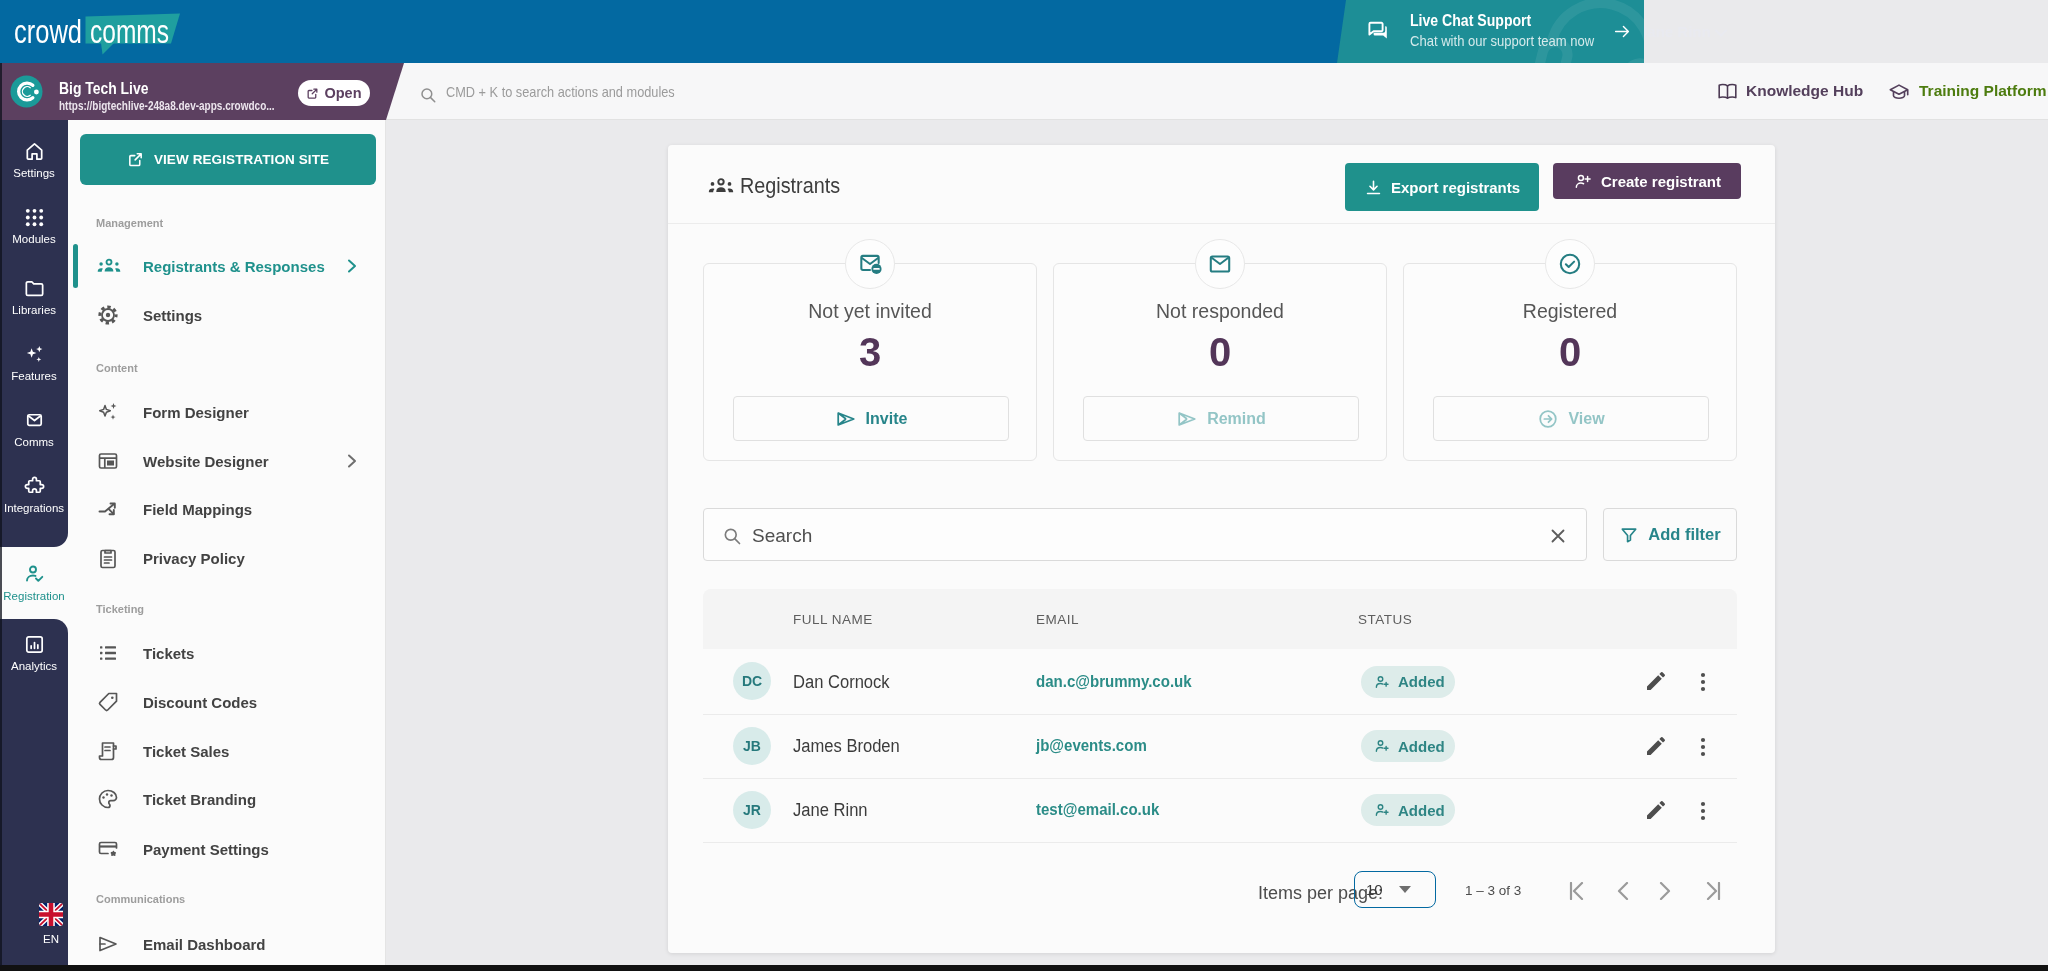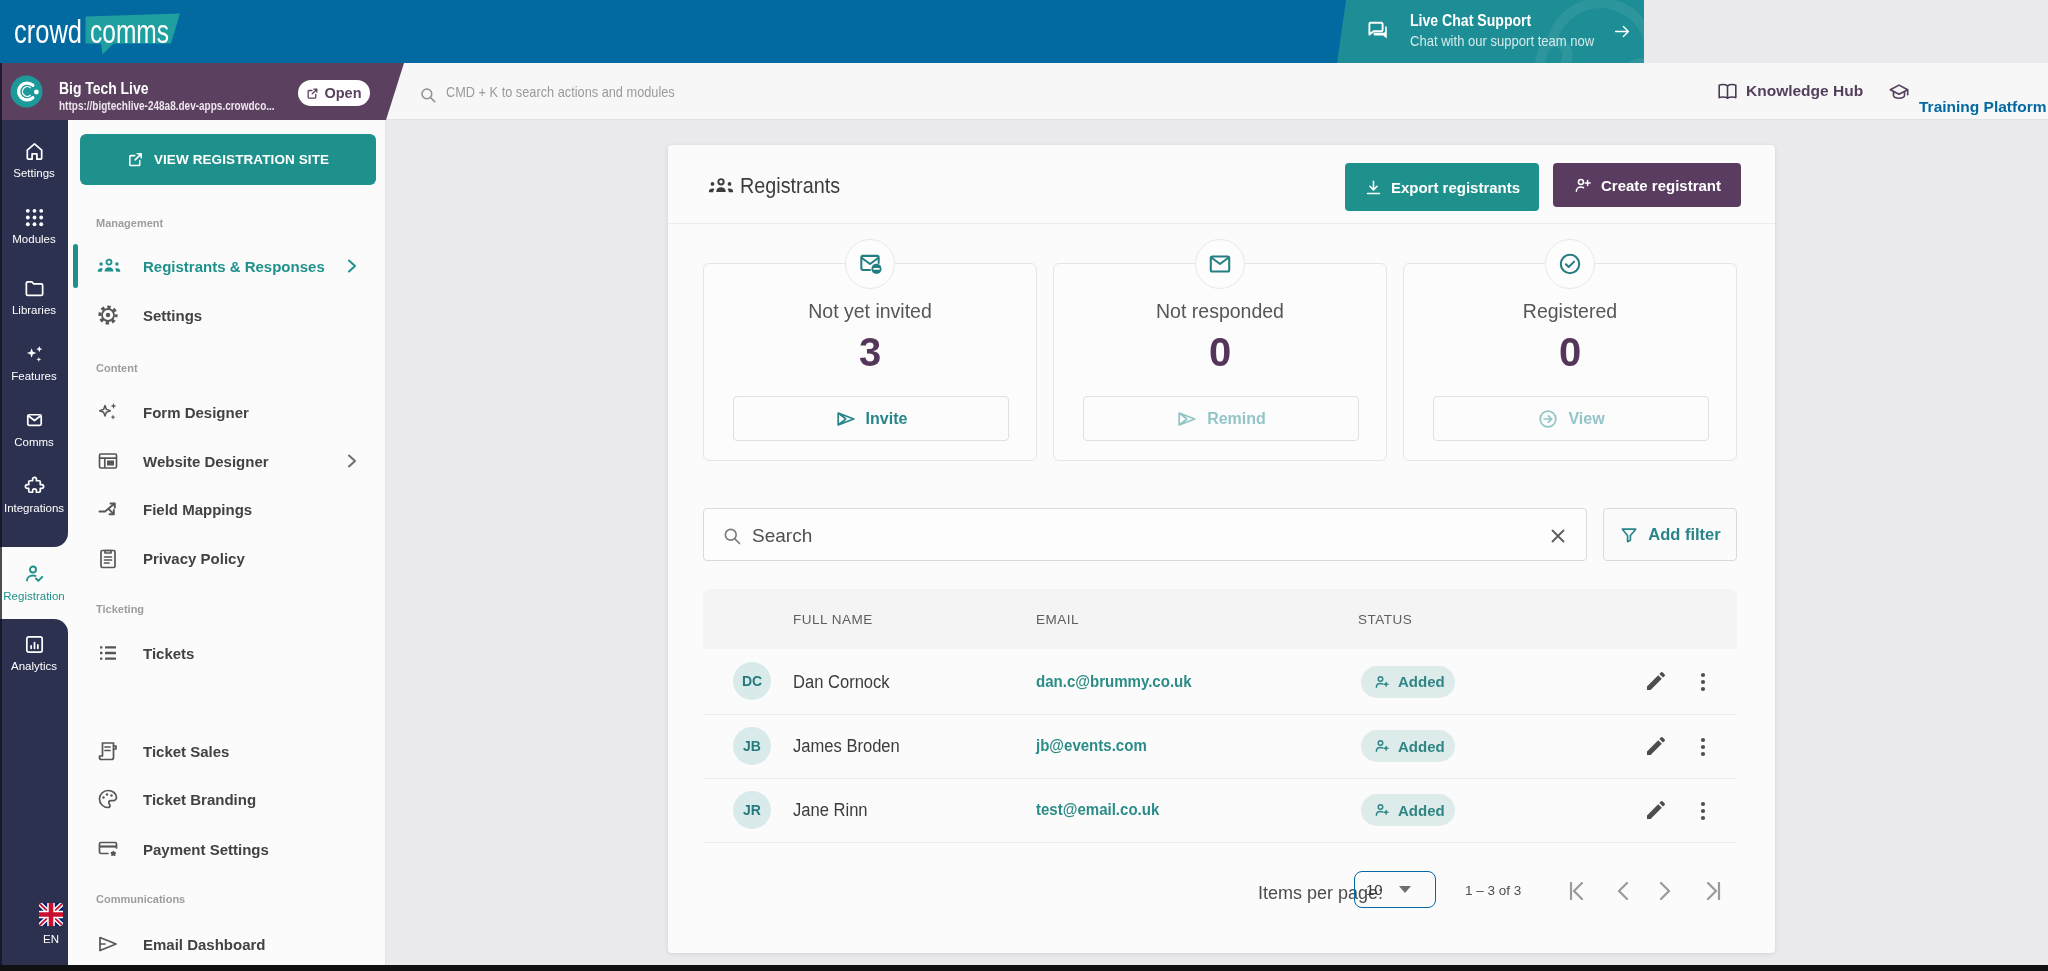--- a/index.html
+++ b/index.html
@@ -114,21 +114,21 @@
     <path d="M12 5.5C10.5 4.3 8.5 4 6.5 4c-1.5 0-3 .3-4 .8V19c1-.5 2.5-.8 4-.8 2 0 4 .3 5.5 1.5 1.5-1.2 3.5-1.5 5.5-1.5 1.5 0 3 .3 4 .8V4.8c-1-.5-2.5-.8-4-.8-2 0-4 .3-5.5 1.5z"></path>
     <path d="M12 5.5V19.7"></path>
   </svg>
   <div class="abs" style="left:1746px;top:19px;font-size:15.5px;font-weight:bold;color:#54405c;white-space:nowrap;">Knowledge Hub</div>
 
   <svg class="abs" style="left:1888px;top:18px;" width="22" height="22" viewBox="0 0 24 24" fill="none" stroke="#54405c" stroke-width="1.8" stroke-linejoin="round">
     <path d="M12 4.5L2.5 9.5l9.5 5 9.5-5z"></path>
     <path d="M6 11.8v4.4c0 1.3 2.7 2.6 6 2.6s6-1.3 6-2.6v-4.4" stroke-linecap="round"></path>
     <path d="M21.5 10.5v4.5" stroke-linecap="round"></path>
   </svg>
-  <div class="abs" style="left:1919px;top:19px;font-size:15.5px;font-weight:bold;color:#0369a1;white-space:nowrap;margin-top:16px;">Training Platform</div>
+  <div class="abs" style="left:1919px;top:19px;font-size:15.5px;font-weight:bold;color:#4d7c0f;white-space:nowrap;">Training Platform</div>
 
   <div id="purplepanel">
     <svg class="abs" style="left:10px;top:12px;" width="33" height="33" viewBox="0 0 34 34">
       <circle cx="17" cy="17" r="16.5" fill="#1b9a99"></circle>
       <path d="M23.5 10.6 A8.7 8.7 0 1 0 23.5 23.4" fill="none" stroke="#fff" stroke-width="3.4" stroke-linecap="round"></path>
       <path d="M20.9 13.1 A5 5 0 1 0 20.9 20.9" fill="none" stroke="#fff" stroke-width="1.3" stroke-linecap="round"></path>
       <circle cx="27.2" cy="17.5" r="2.5" fill="#fff"></circle>
     </svg>
     <div class="abs" style="left:59px;top:17px;font-size:16px;font-weight:bold;color:#fff;transform:scaleX(.87);transform-origin:0 0;white-space:nowrap;">Big Tech Live</div>
     <div class="abs" style="left:59px;top:36px;font-size:12.5px;font-weight:bold;color:#ece5ed;transform:scaleX(.8);transform-origin:0 0;white-space:nowrap;">https://bigtechlive-248a8.dev-apps.crowdco...</div>
@@ -306,20 +306,27 @@
     <svg class="ico" width="24" height="24" viewBox="0 0 24 24" fill="#565656">
       <rect x="4" y="5.2" width="2.4" height="2.4" rx="0.5"></rect>
         <rect x="9" y="5.2" width="11" height="2.4" rx="0.5"></rect>
       <rect x="4" y="10.8" width="2.4" height="2.4" rx="0.5"></rect>
         <rect x="9" y="10.8" width="11" height="2.4" rx="0.5"></rect>
       <rect x="4" y="16.4" width="2.4" height="2.4" rx="0.5"></rect>
         <rect x="9" y="16.4" width="11" height="2.4" rx="0.5"></rect>
     </svg>
     <div class="txt">Tickets</div>
   </div>
+  <div class="mi" style="top:562px;">
+    <svg class="ico" width="24" height="24" viewBox="0 0 24 24" fill="none" stroke="#565656" stroke-width="1.7" stroke-linejoin="round">
+      <path d="M12.8 3.5H20.5v7.7l-8.8 8.8a1.5 1.5 0 01-2.1 0l-5.6-5.6a1.5 1.5 0 010-2.1z"></path>
+      <circle cx="16.3" cy="7.7" r="1.3" fill="#565656" stroke="none"></circle>
+    </svg>
+    <div class="txt">Discount Codes</div>
+  </div>
   <div class="mi" style="top:611px;">
     <svg class="ico" width="24" height="24" viewBox="0 0 24 24" fill="none" stroke="#565656" stroke-width="1.7" stroke-linejoin="round">
       <path d="M6.5 4h11v14.5a2 2 0 01-2 2H5.5a2 2 0 01-2-2V17h3z"></path>
       <path d="M17.5 7h2.5v3h-2.5" stroke-linecap="round"></path>
       <path d="M9 8h5M9 11.5h5" stroke-linecap="round"></path>
     </svg>
     <div class="txt">Ticket Sales</div>
   </div>
   <div class="mi" style="top:659px;">
     <svg class="ico" width="24" height="24" viewBox="0 0 24 24" fill="none" stroke="#565656" stroke-width="1.7">
@@ -359,21 +366,21 @@
       <circle cx="19.3" cy="10.2" r="1.6"></circle>
       <path d="M22.4 16.8c0-1.6-1.4-2.7-3.1-2.7-.6 0-1.2.1-1.7.4.7.8 1.1 1.7 1.1 2.6v.2h3.7z"></path>
     </svg>
     <div class="abs" style="left:72px;top:28px;font-size:22px;color:#3d3d3d;transform:scaleX(.9);transform-origin:0 0;">Registrants</div>
     <div class="abs" style="left:677px;top:18px;width:194px;height:48px;background:#1f918c;border-radius:4px;display:flex;align-items:center;justify-content:center;gap:8px;">
       <svg width="19" height="19" viewBox="0 0 24 24" fill="none" stroke="#fff" stroke-width="2" stroke-linecap="round" stroke-linejoin="round">
         <path d="M12 4v10M7.5 10.5L12 15l4.5-4.5M4.5 19.5h15"></path>
       </svg>
       <span style="font-size:15px;font-weight:bold;color:#fff;white-space:nowrap;">Export registrants</span>
     </div>
-    <div class="abs" style="left:885px;top:18px;width:188px;height:44px;background:#593c5f;border-radius:4px;display:flex;align-items:center;justify-content:center;gap:8px;">
+    <div class="abs" style="left:885px;top:18px;width:188px;height:36px;background:#593c5f;border-radius:4px;display:flex;align-items:center;justify-content:center;gap:8px;">
       <svg width="20" height="20" viewBox="0 0 24 24" fill="none" stroke="#fff" stroke-width="1.8" stroke-linecap="round">
         <circle cx="9.5" cy="8.5" r="3"></circle>
         <path d="M4 19.5c0-3 2.5-5 5.5-5 1.2 0 2.3.3 3.2.8"></path>
         <path d="M17.5 6.5v6M14.5 9.5h6"></path>
       </svg>
       <span style="font-size:15px;font-weight:bold;color:#fff;white-space:nowrap;">Create registrant</span>
     </div>
   </div>
 
   <div class="statcard" style="left:35px;">

